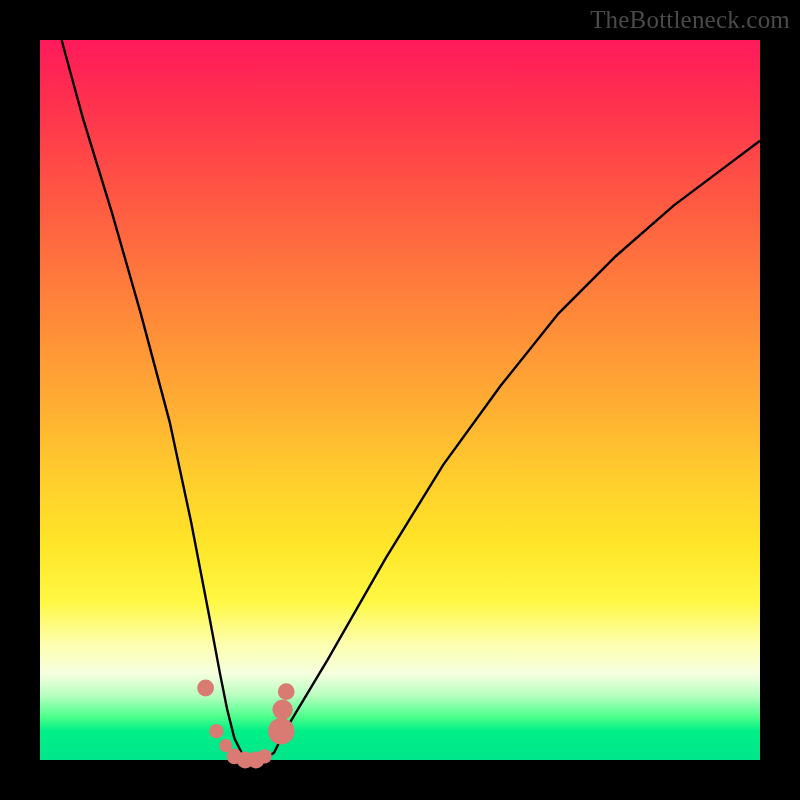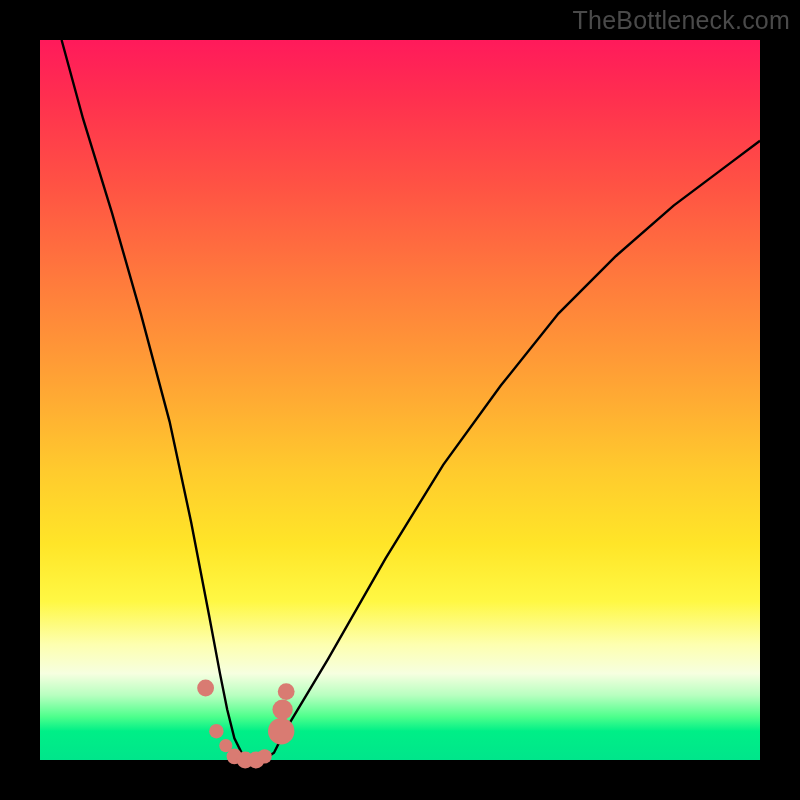--- a/index.html
+++ b/index.html
@@ -44,20 +44,21 @@
   }
   .watermark {
     position: absolute;
     top: 6px;
     right: 10px;
     color: #4a4a4a;
     font-size: 25px;
     font-weight: 400;
     letter-spacing: 0.2px;
     user-select: none;
+    font-family: Liberation Serif, serif;
   }
   svg.curve {
     position: absolute;
     left: 0;
     top: 0;
     width: 720px;
     height: 720px;
     overflow: visible;
   }
 </style>

